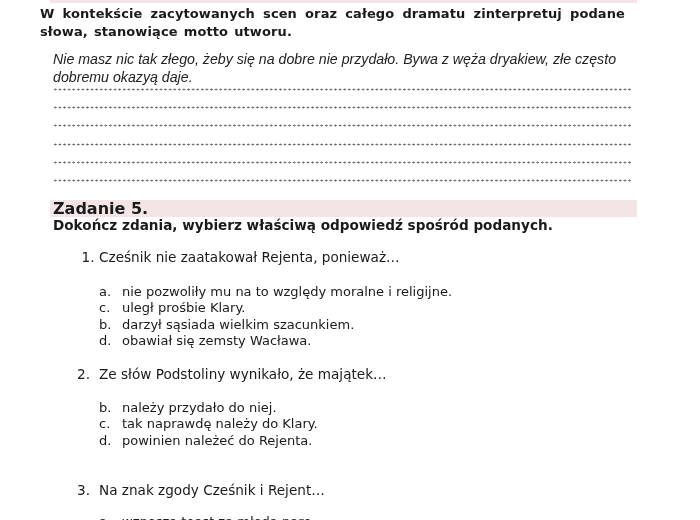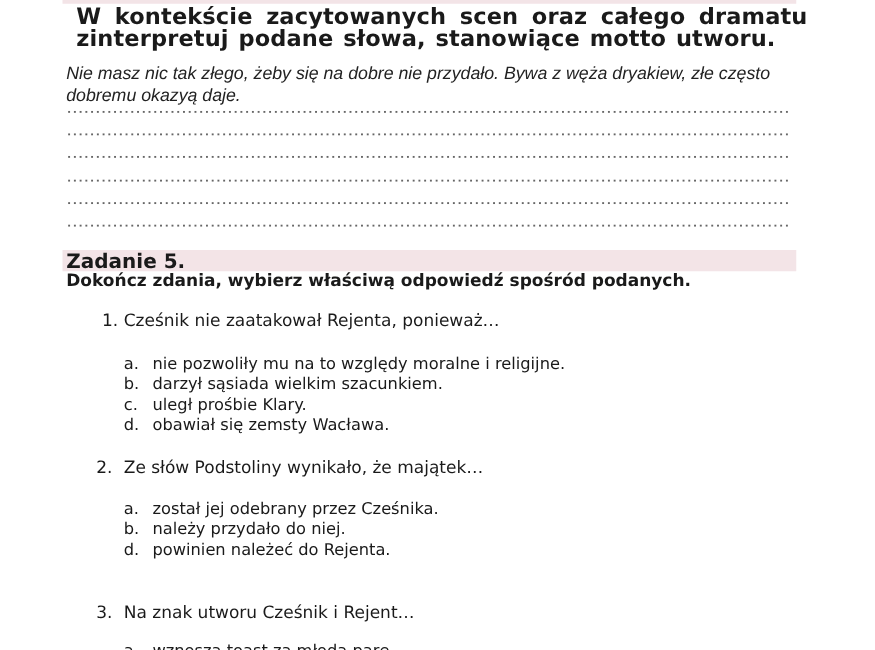--- a/index.html
+++ b/index.html
@@ -18,24 +18,24 @@
     .top-band {
       position: absolute;
       left: 50px;
       top: 0;
       width: 587px;
       height: 3px;
       background: #f3e4e7;
     }
     .instruction {
       position: absolute;
-      left: 61px;
+      left: 40px;
       top: 5px;
       width: 585px;
-      font-size: 18px;
+      font-size: 13px;
       font-weight: bold;
       line-height: 18px;
       text-align: justify;
       text-align-last: left;
       letter-spacing: 0.1px;
       word-spacing: 1.5px;
     }
     .motto {
       position: absolute;
       left: 53px;
@@ -126,32 +126,32 @@
 
 <div class="task-band"></div>
 <div class="task-title">Zadanie 5.</div>
 <div class="task-instruction">Dokończ zdania, wybierz właściwą odpowiedź spośród podanych.</div>
 
 <div class="question" style="top:249px;text-align:center;">
   <span class="num">1.</span><span>Cześnik nie zaatakował Rejenta, ponieważ…</span>
 </div>
 <div class="options" style="top:284px;">
   <div class="option"><span class="letter">a.</span><span>nie pozwoliły mu na to względy moralne i religijne.</span></div>
+  <div class="option"><span class="letter">c.</span><span>uległ prośbie Klary.</span></div>
   <div class="option"><span class="letter">b.</span><span>darzył sąsiada wielkim szacunkiem.</span></div>
-  <div class="option"><span class="letter">c.</span><span>uległ prośbie Klary.</span></div>
   <div class="option"><span class="letter">d.</span><span>obawiał się zemsty Wacława.</span></div>
 </div>
 
 <div class="question" style="top:366px;">
   <span class="num">2.</span><span>Ze słów Podstoliny wynikało, że majątek…</span>
 </div>
 <div class="options" style="top:400px;">
-  <div class="option"><span class="letter">a.</span><span>został jej odebrany przez Cześnika.</span></div>
   <div class="option"><span class="letter">b.</span><span>należy przydało do niej.</span></div>
+  <div class="option"><span class="letter">c.</span><span>tak naprawdę należy do Klary.</span></div>
   <div class="option"><span class="letter">d.</span><span>powinien należeć do Rejenta.</span></div>
 </div>
 
 <div class="question" style="top:482px;">
-  <span class="num">3.</span><span>Na znak utworu Cześnik i Rejent…</span>
+  <span class="num">3.</span><span>Na znak zgody Cześnik i Rejent…</span>
 </div>
 <div class="options" style="top:514px;">
   <div class="option"><span class="letter">a.</span><span>wznoszą toast za młodą parę.</span></div>
 </div>
 
 </body></html>

